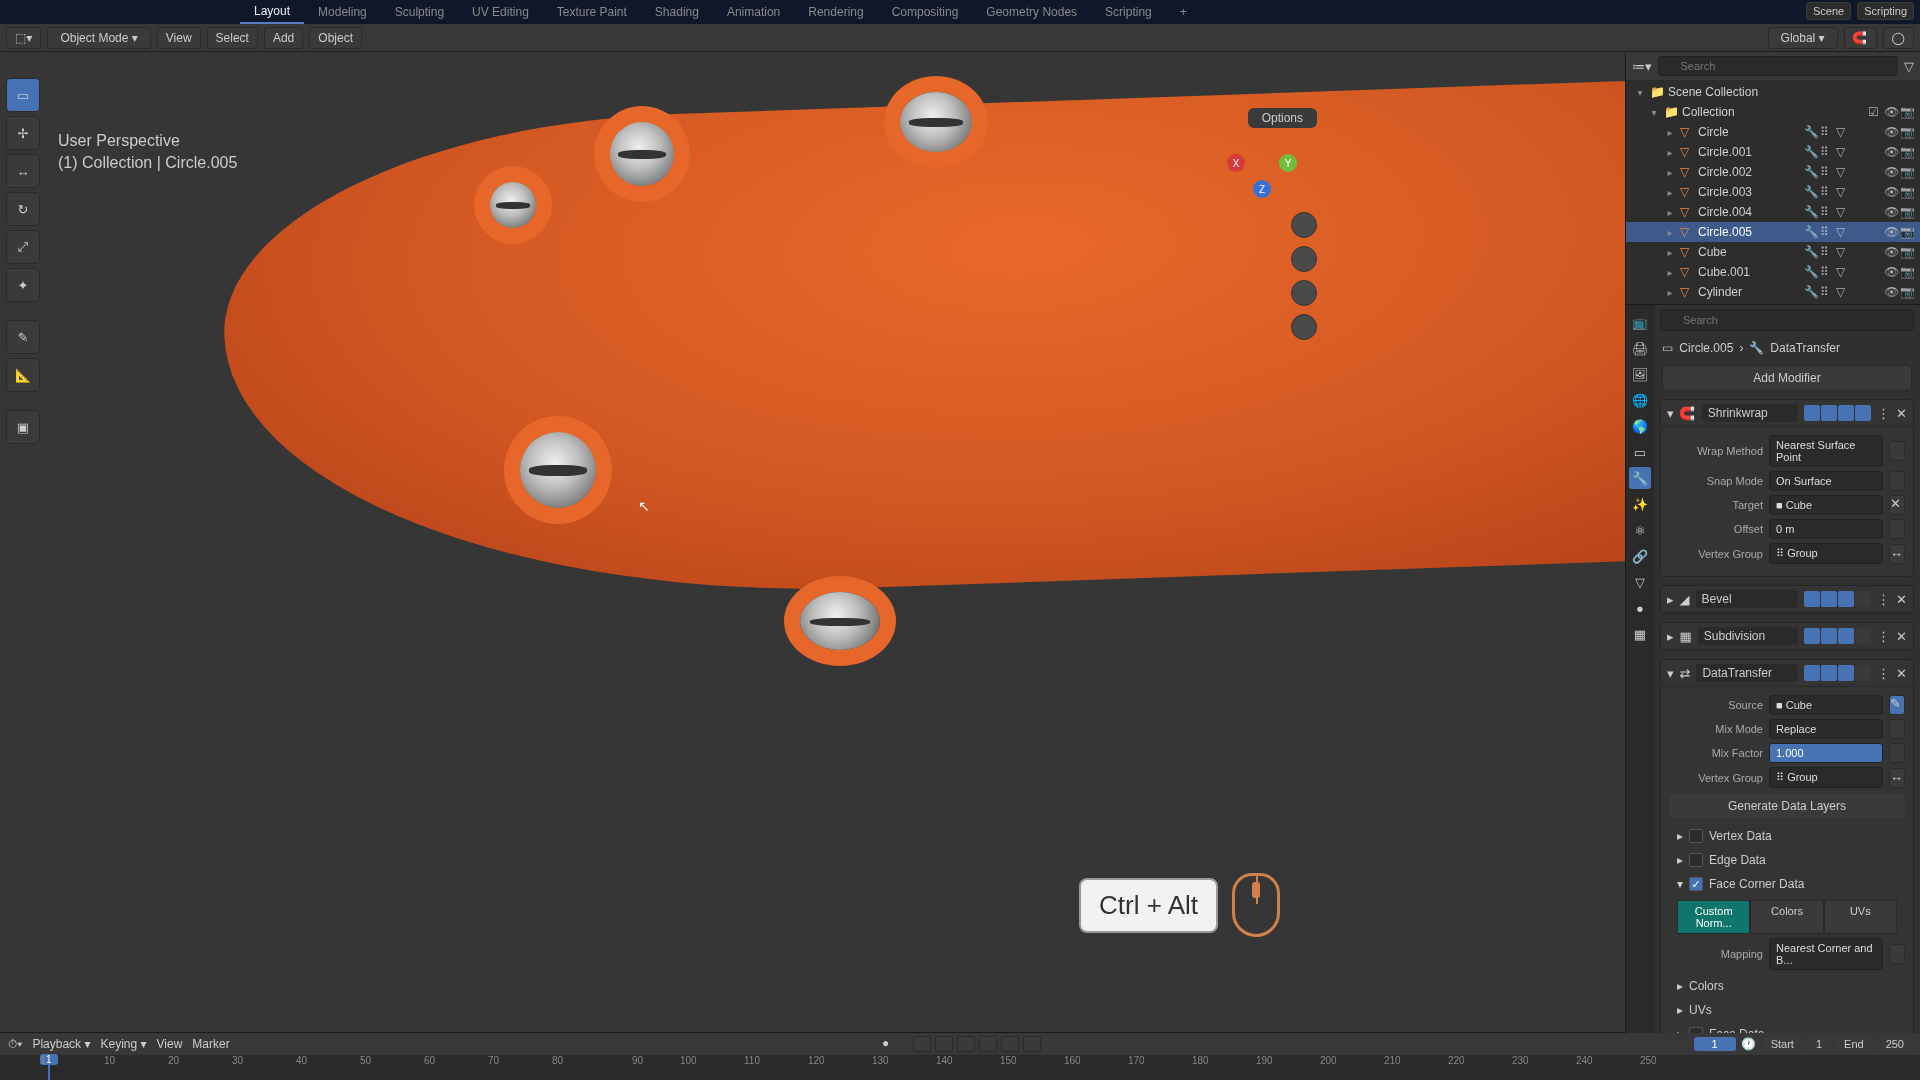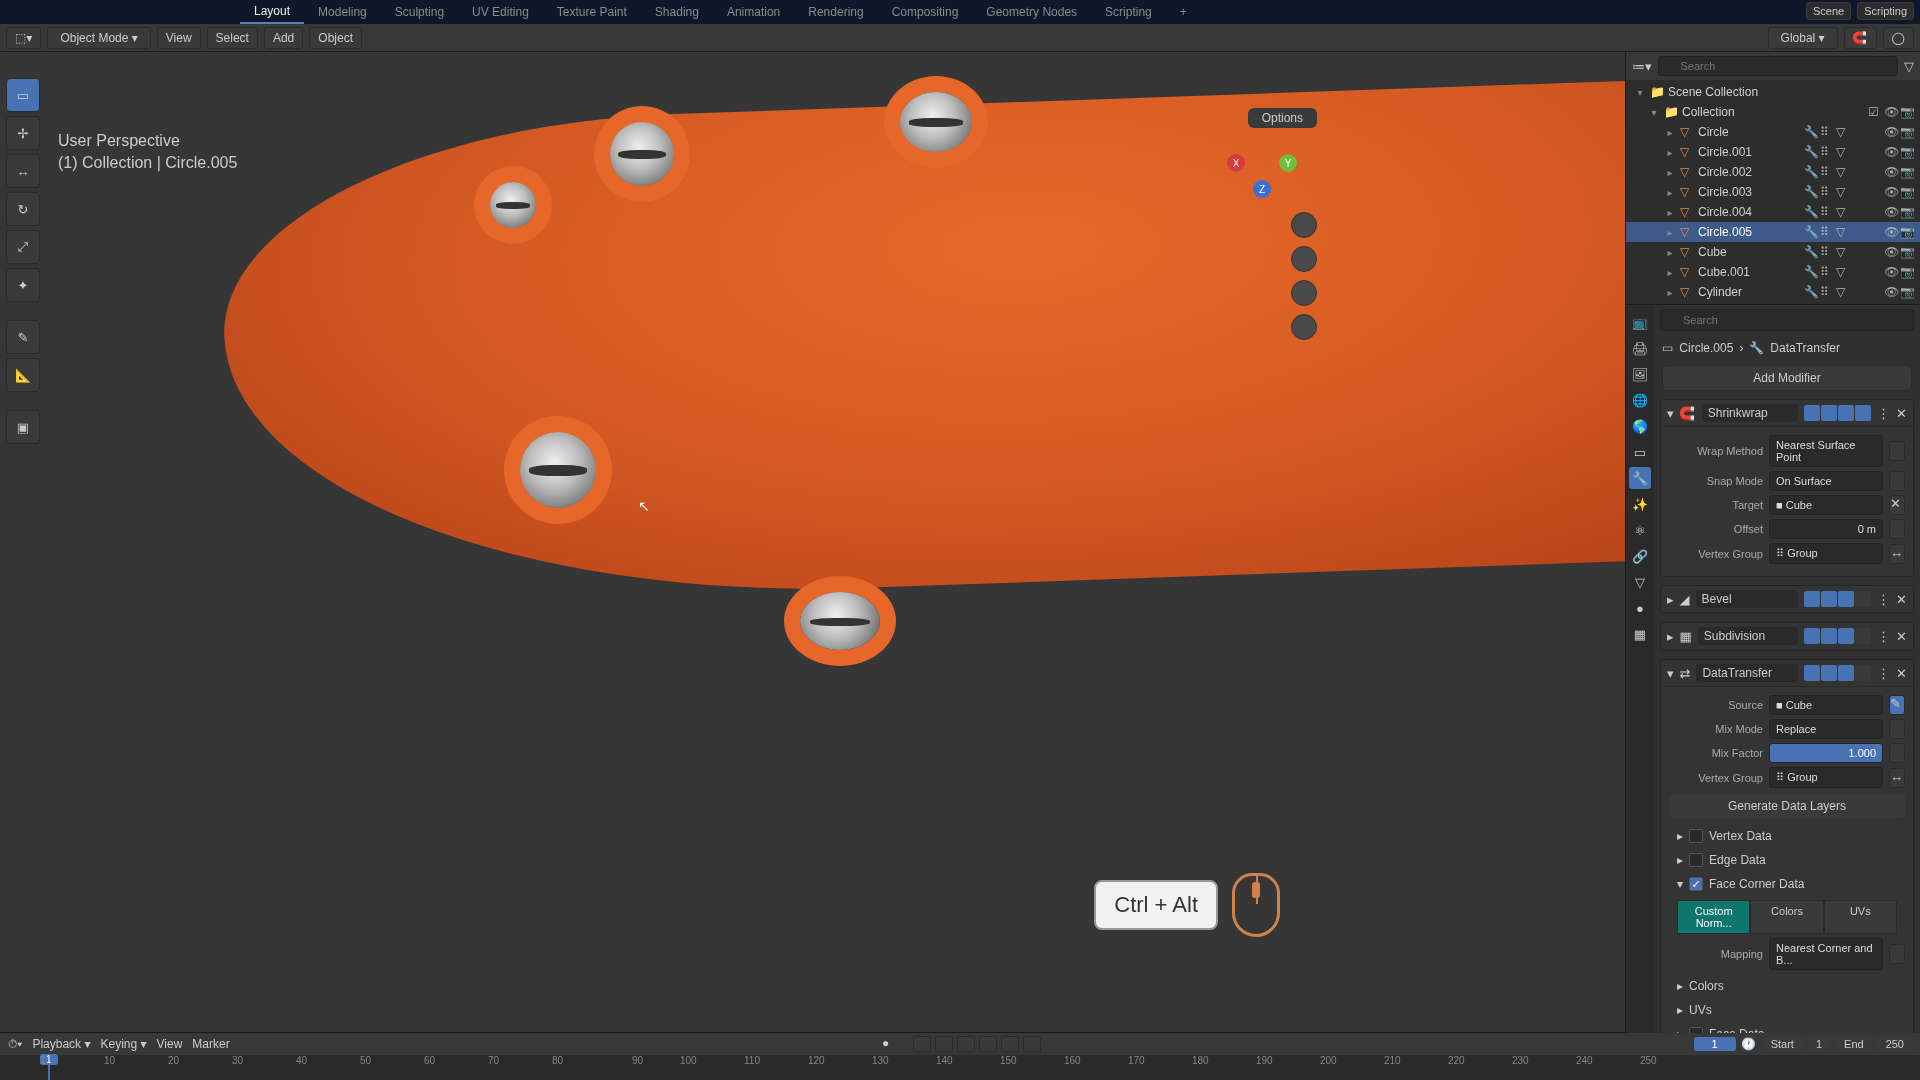--- a/index.html
+++ b/index.html
@@ -97,21 +97,21 @@
 .mod-box { margin: 4px 6px; background: #343434; border: 1px solid #252525; border-radius: 4px; }
 .mod-head { display: flex; align-items: center; padding: 4px 6px; gap: 6px; border-bottom: 1px solid #2a2a2a; }
 .mod-head .name { flex: 1; background: #2a2a2a; padding: 2px 6px; border-radius: 3px; font-size: 12px; }
 .mod-head .toggle-set { display: flex; gap: 1px; }
 .mod-head .toggle-set span { width: 16px; height: 16px; background: #4772b3; border-radius: 2px; }
 .mod-head .toggle-set span.off { background: #3a3a3a; }
 .mod-body { padding: 4px 8px 8px; }
 .prop-row { display: flex; align-items: center; margin: 4px 0; gap: 6px; }
 .prop-row label { width: 94px; text-align: right; font-size: 11px; color: #aaa; }
 .prop-row .val { flex: 1; background: #2a2a2a; border: 1px solid #222; border-radius: 3px; padding: 3px 6px; font-size: 11px; text-align: left; color: #ddd; }
-.prop-row .val.center { text-align: right; }
+.prop-row .val.center { text-align: left; }
 .prop-row .extra { width: 16px; height: 20px; background: #3a3a3a; border-radius: 3px; border: 1px solid #2a2a2a; }
 .gen-btn { background: #3a3a3a; text-align: center; padding: 5px; border-radius: 3px; font-size: 12px; margin: 6px 0; }
 .collapsible { padding: 5px 8px; font-size: 12px; color: #ccc; display: flex; align-items: center; gap: 6px; }
 .check { width: 14px; height: 14px; background: #2a2a2a; border: 1px solid #555; border-radius: 2px; display: inline-flex; align-items: center; justify-content: center; font-size: 11px; }
 .check.on { background: #4772b3; color: #fff; }
 .seg-tabs { display: flex; margin: 4px 8px; }
 .seg-tabs .seg { flex: 1; text-align: center; font-size: 11px; padding: 4px 0; background: #3a3a3a; border: 1px solid #2a2a2a; }
 .seg-tabs .seg.active { background: #0f766e; color: #fff; }
 
 
@@ -122,21 +122,21 @@
 .tl-header .right { display: flex; gap: 6px; }
 .tl-header .numfield { background: #4772b3; color: #fff; padding: 1px 18px; border-radius: 3px; font-size: 11px; }
 .tl-header .lblfield { background: #3a3a3a; padding: 1px 8px; border-radius: 3px; font-size: 11px; }
 .tl-ruler { flex: 1; position: relative; background: #2a2a2a; }
 .tick { position: absolute; top: 0; font-size: 10px; color: #888; }
 .playhead { position: absolute; left: 48px; top: 0; bottom: 0; width: 2px; background: #4772b3; }
 .playhead::before { content: attr(data-frame); position: absolute; top: -1px; left: -8px; background: #4772b3; color: #fff; padding: 0 6px; font-size: 10px; border-radius: 3px; }
 
 
 .key-hint { position: absolute; right: 345px; bottom: 95px; display: flex; align-items: center; gap: 14px; }
-.key-box { background: #f2f2f2; color: #333; border: 2px solid #999; border-radius: 8px; padding: 10px 18px; font-size: 22px; font-weight: 500; }
+.key-box { background: #f2f2f2; color: #333; border: 2px solid #999; border-radius: 8px; padding: 10px 18px; font-size: 26px; font-weight: 500; }
 .mouse-ico { width: 48px; height: 64px; border: 3px solid #d0824a; border-radius: 22px 22px 26px 26px; position: relative; }
 .mouse-ico::before { content:''; position:absolute; top:0; left:50%; width:2px; height:28px; background:#d0824a; }
 .mouse-ico .scroll { position:absolute; top:6px; left:50%; transform:translateX(-50%); width:8px; height:16px; background:#d0824a; border-radius:3px; }
 
 .cursor-x { position: absolute; left: 640px; top: 448px; font-size: 14px; color: #ccc; pointer-events: none; }
 .cursor-x::after { content: '↖'; position: absolute; left: -2px; top: -2px; color: #fff; }
 </style>
 </head>
 <body>
 

